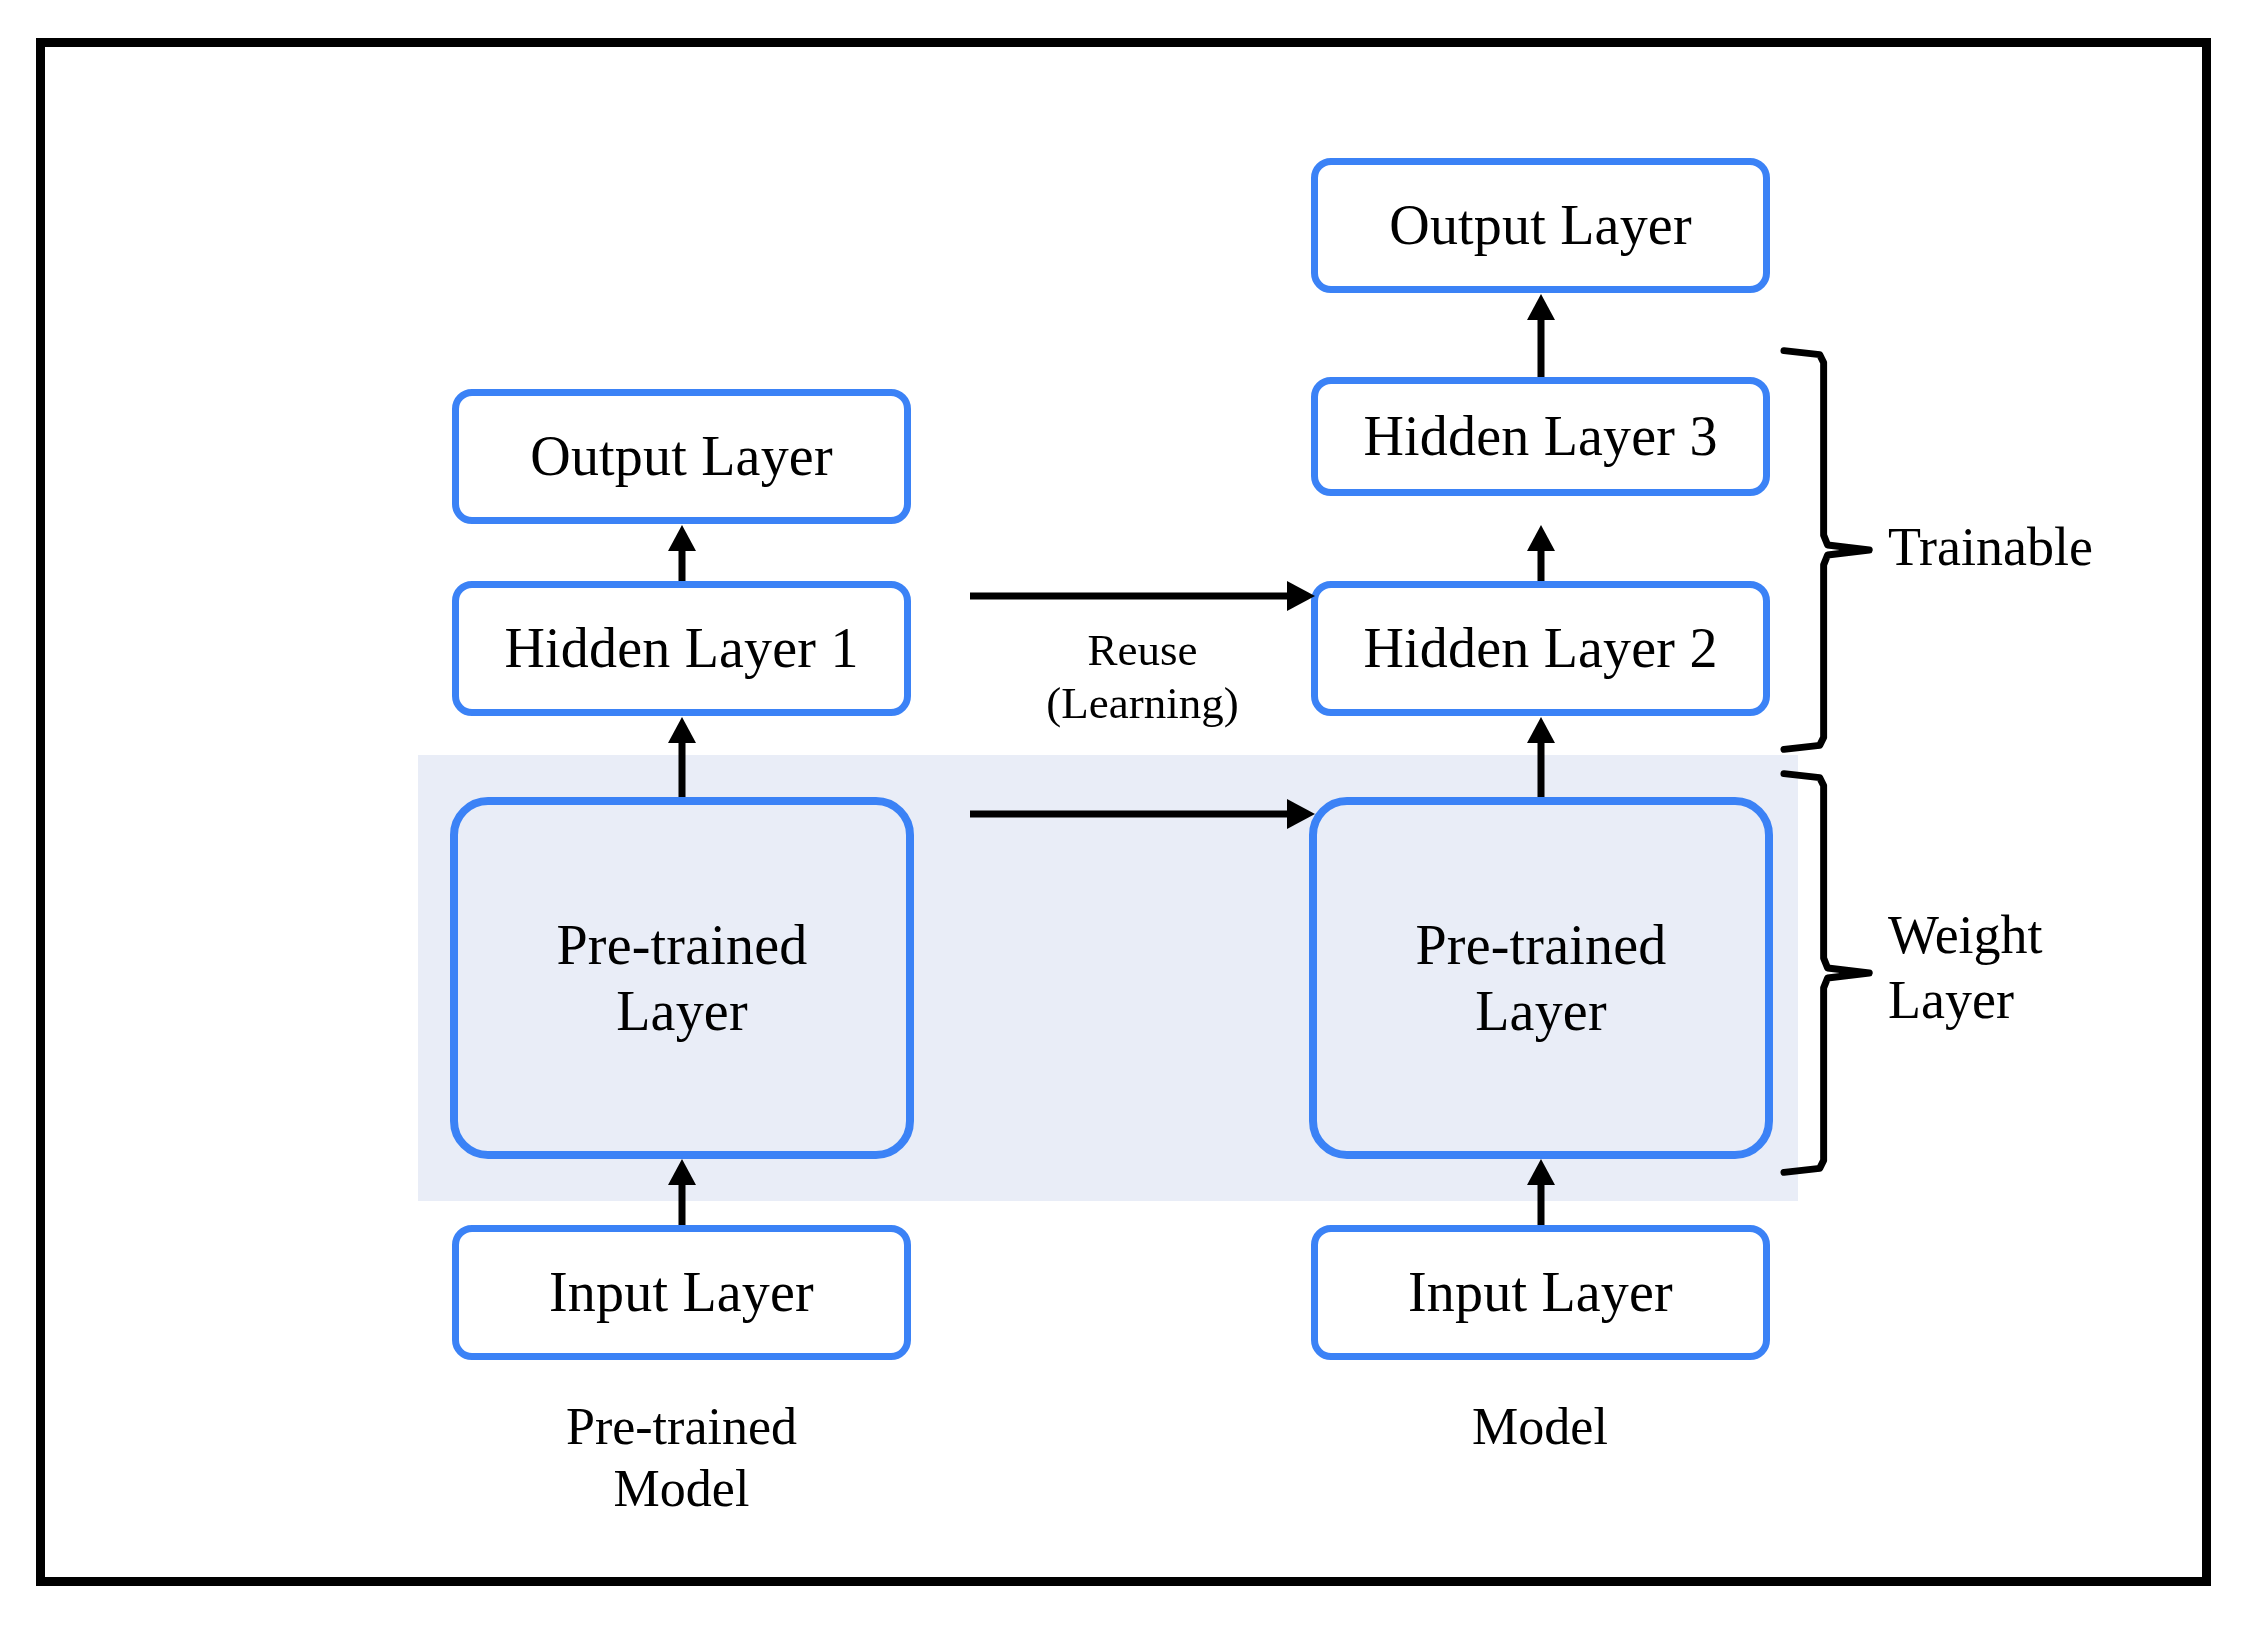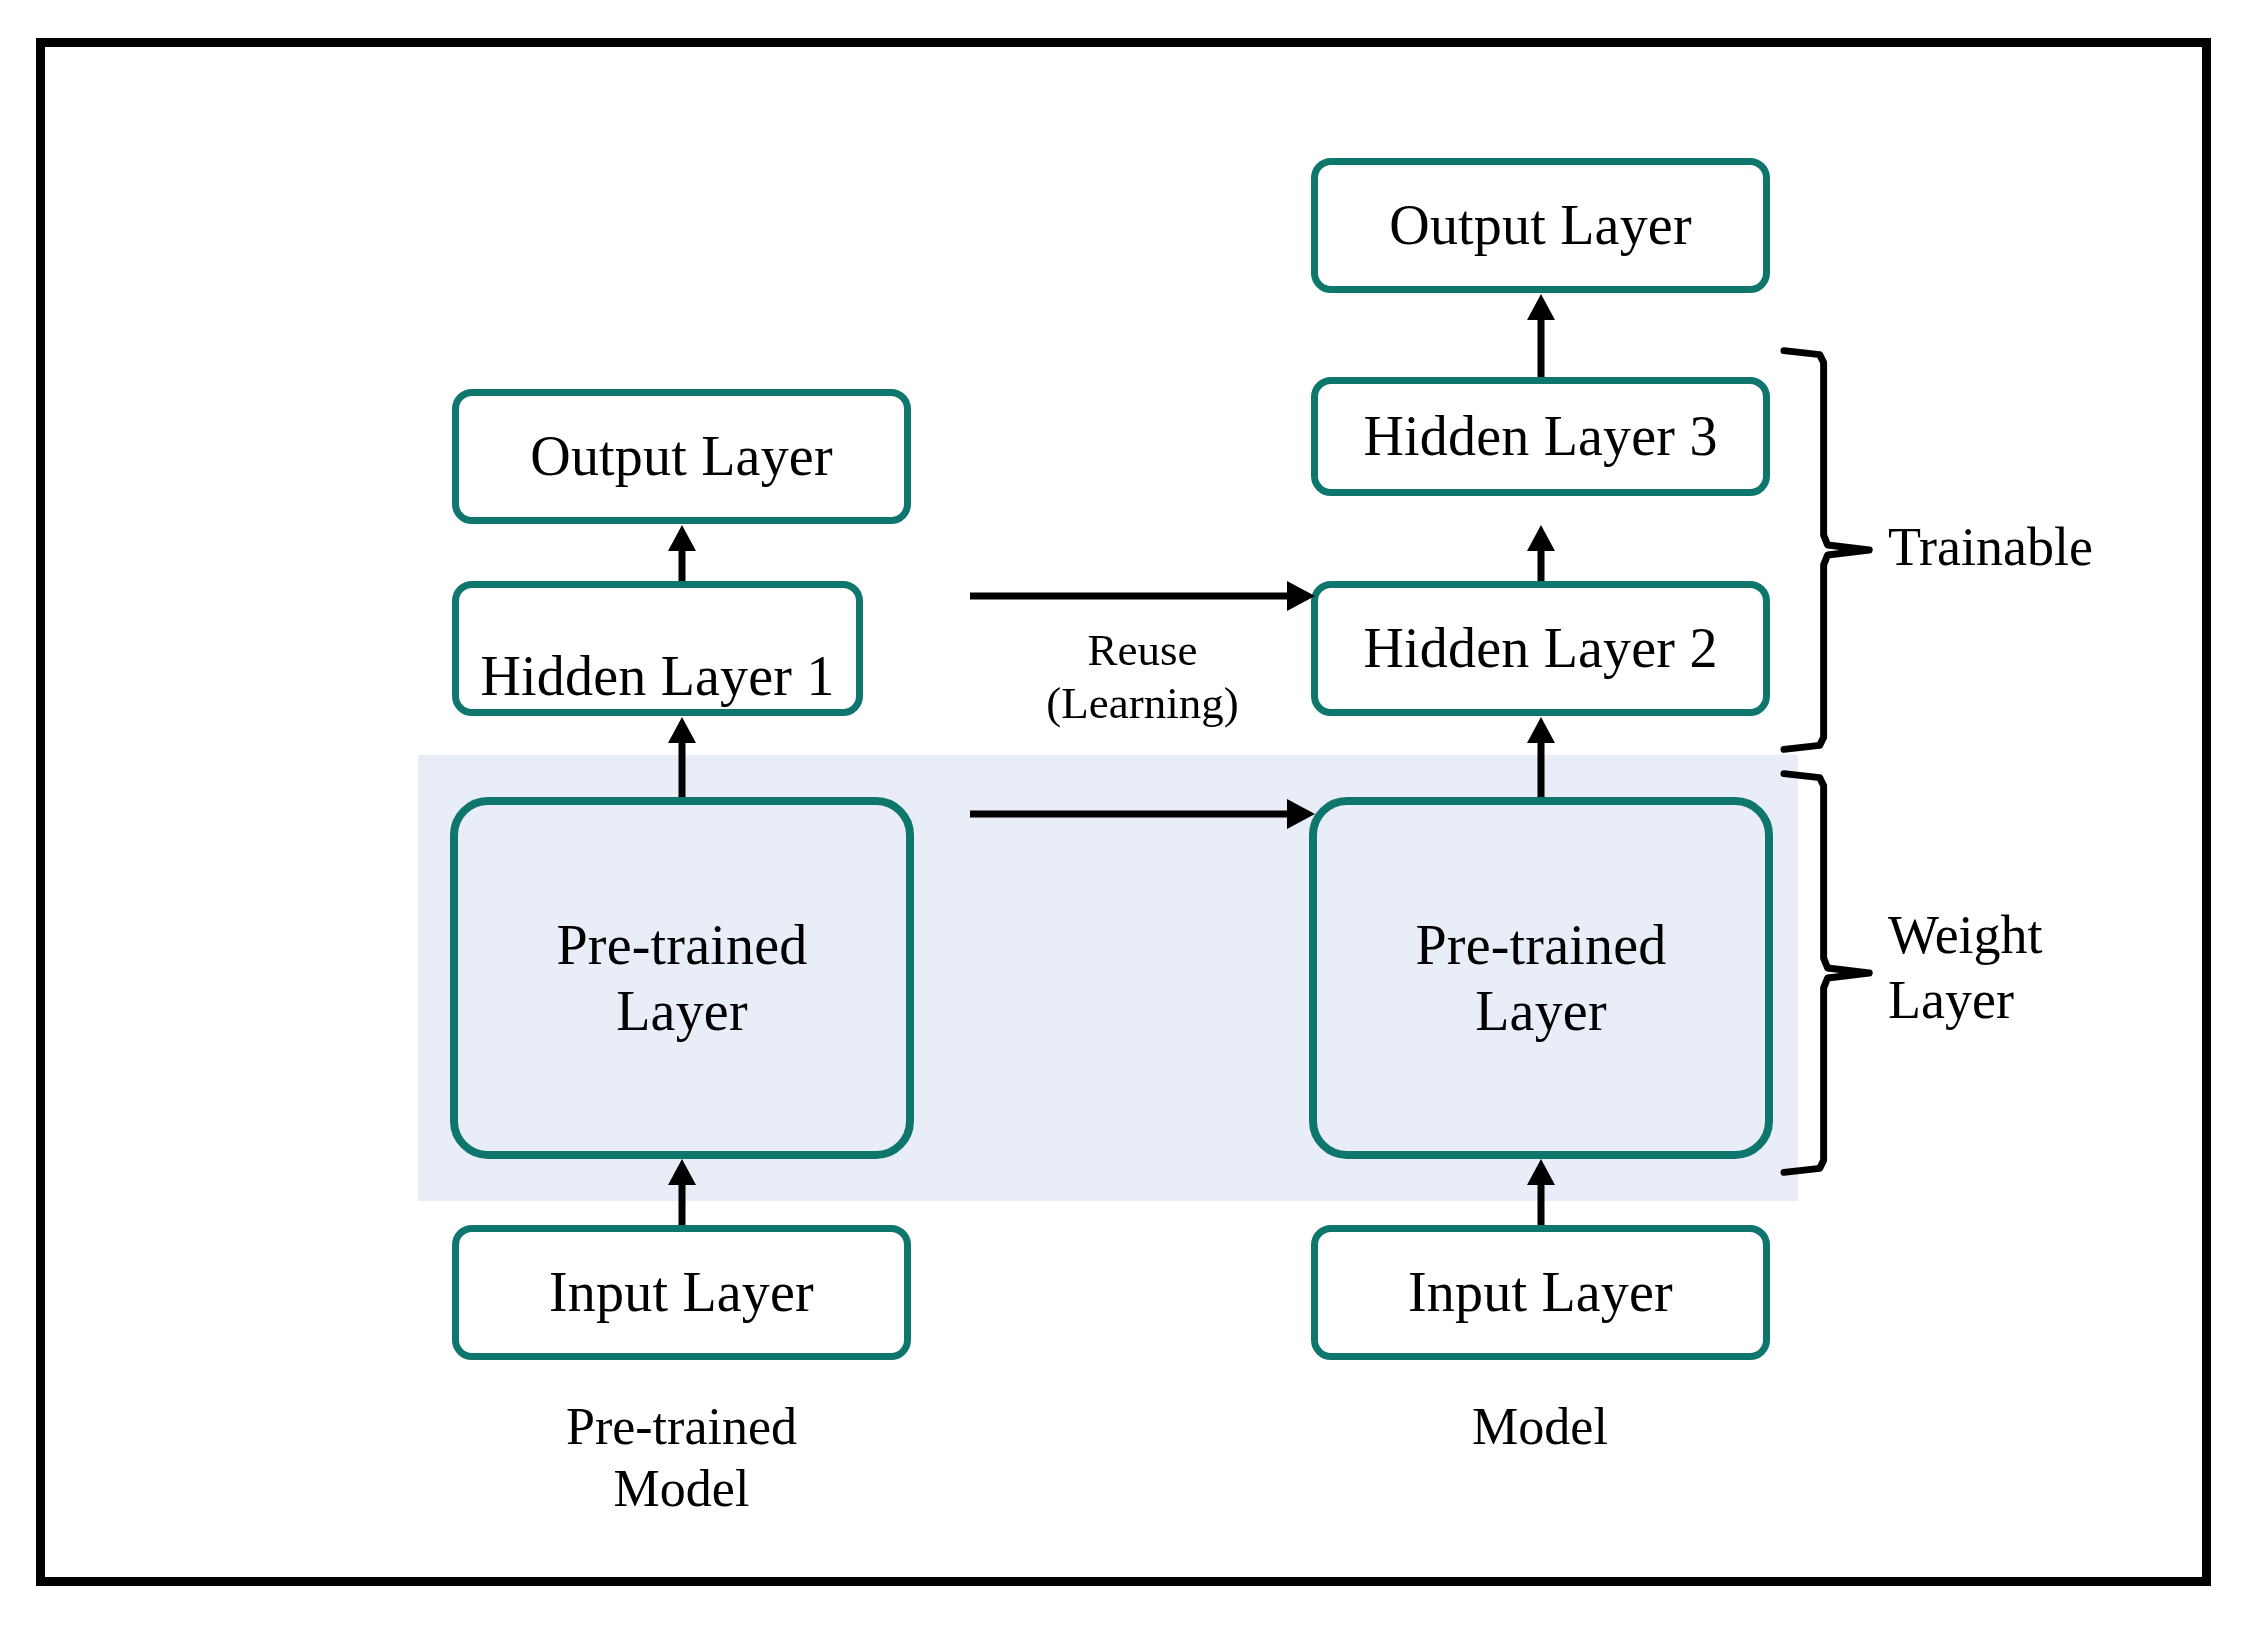--- a/index.html
+++ b/index.html
@@ -42,21 +42,21 @@
     top: 746px;
     width: 1380px;
     height: 446px;
     background: #e9edf7;
   }
 
   
   .node {
     position: absolute;
     box-sizing: border-box;
-    border: 7px solid #0f766e;
+    border: 7px solid #3b82f6;
     border-radius: 20px;
     background: #ffffff;
     display: flex;
     align-items: center;
     justify-content: center;
     text-align: center;
     line-height: 1.18;
     font-size: 56px;
     letter-spacing: 0.2px;
     z-index: 3;
@@ -156,21 +156,21 @@
 
     <div class="node" style="left:407px; top:342px; width:459px; height:135px;">
       <span>Output Layer</span>
     </div>
 
     <div class="v-arrow" style="left:616px; top:478px; width:42px; height:57px;">
       <div class="shaft" style="top:20px; height:37px;"></div>
       <div class="head"></div>
     </div>
 
-    <div class="node" style="left:407px; top:534px; width:411px; height:135px;align-items:flex-end;">
+    <div class="node" style="left:407px; top:534px; width:459px; height:135px;">
       <span>Hidden Layer 1</span>
     </div>
 
     <div class="v-arrow" style="left:616px; top:670px; width:42px; height:84px;">
       <div class="shaft" style="top:20px; height:64px;"></div>
       <div class="head"></div>
     </div>
 
     <div class="node big" style="left:405px; top:750px; width:464px; height:362px; flex-direction:column;">
       <span>Pre-trained</span>

